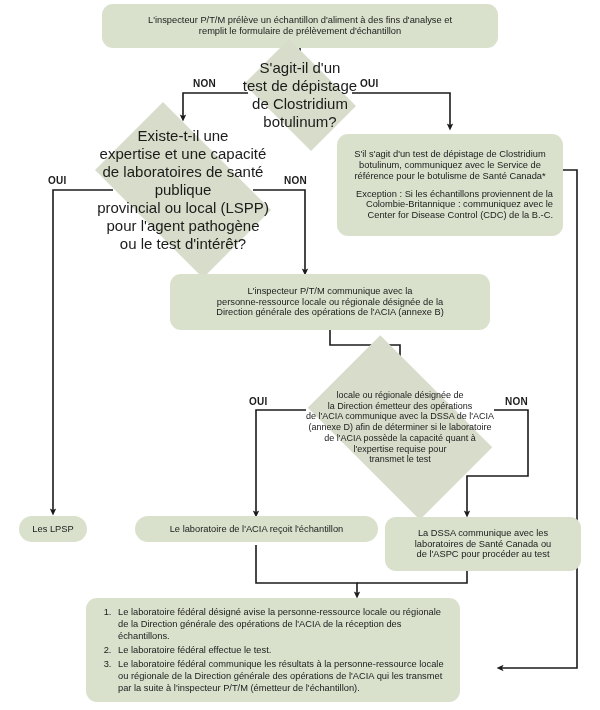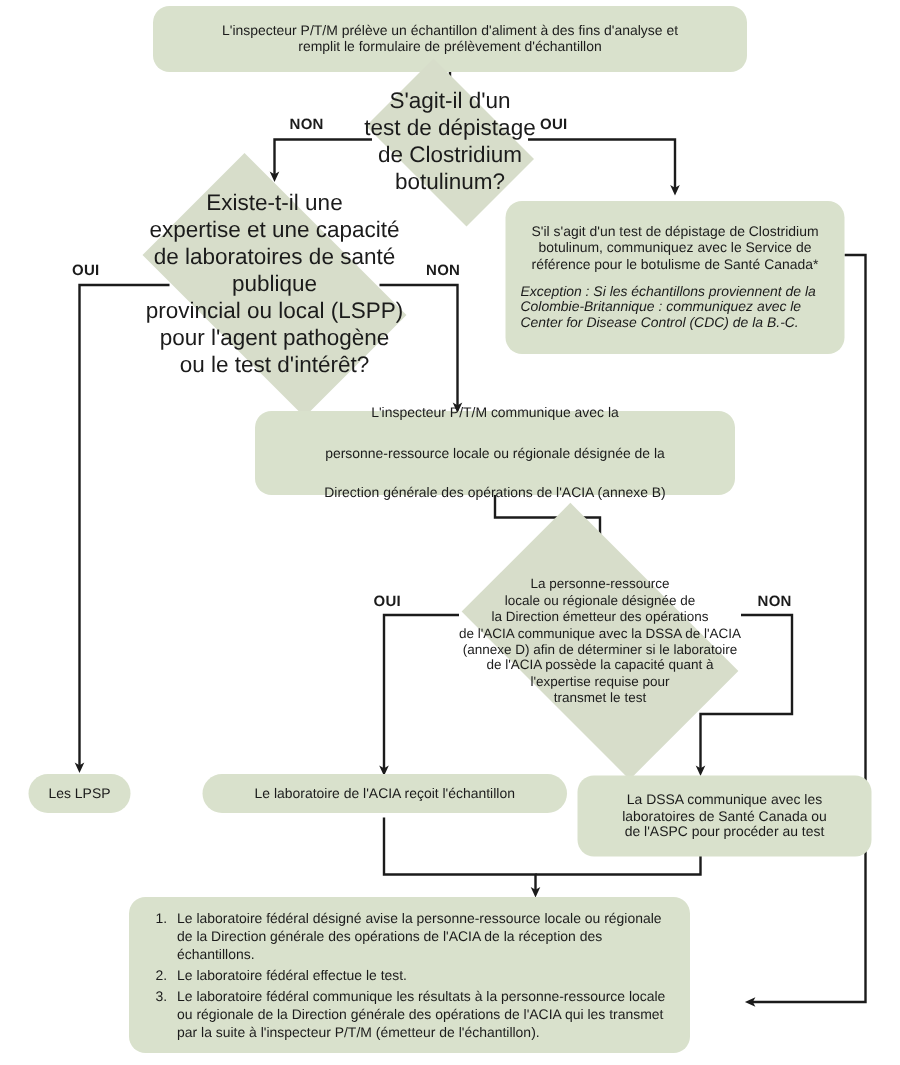--- a/index.html
+++ b/index.html
@@ -139,48 +139,47 @@
       <div><span>de </span><span class="italic">Clostridium</span></div>
       <div><span class="italic">botulinum</span><span>?</span></div>
     </div>
   </div>
 
   <div class="edge-label" style="left:193px; top:78px;">NON</div>
   <div class="edge-label" style="left:360px; top:78px;">OUI</div>
 
   <div class="node box box-left-text" style="left:337px; top:134px; width:226px; height:102px; flex-direction:column; justify-content:center; text-align:center;">
     <p class="para" style="text-align:center;">S'il s'agit d'un test de dépistage de Clostridium botulinum, communiquez avec le Service de référence pour le botulisme de Santé Canada*</p>
-    <p class="para" style="text-align:left;font-style:italic;">Exception : Si les échantillons proviennent de la Colombie-Britannique : communiquez avec le Center for Disease Control (CDC) de la B.-C.</p>
+    <p class="para" style="text-align:right;">Exception : Si les échantillons proviennent de la Colombie-Britannique : communiquez avec le Center for Disease Control (CDC) de la B.-C.</p>
   </div>
 
   <div class="diamond-wrap" style="left:75px; top:122px; width:216px; height:136px;">
     <div class="diamond-shape"></div>
     <div class="diamond-text">
       <div>Existe-t-il une</div>
       <div>expertise et une capacité</div>
       <div>de laboratoires de santé publique</div>
       <div>provincial ou local (LSPP)</div>
       <div>pour l'agent pathogène</div>
       <div>ou le test d'intérêt?</div>
     </div>
   </div>
 
   <div class="edge-label" style="left:48px; top:175px;">OUI</div>
   <div class="edge-label" style="left:284px; top:175px;">NON</div>
 
-  <div class="node box" style="left:170px; top:274px; width:320px; height:56px; flex-direction:column;gap:16px;">
+  <div class="node box" style="left:170px; top:274px; width:320px; height:56px; flex-direction:column;">
     <span>L'inspecteur P/T/M communique avec la</span>
     <span>personne-ressource locale ou régionale désignée de la</span>
     <span>Direction générale des opérations de l'ACIA (annexe B)</span>
   </div>
 
   <div class="diamond-wrap" style="left:288px; top:355px; width:224px; height:145px;">
     <div class="diamond-shape"></div>
     <div class="diamond-text" style="font-size:9px;">
-      <div>La personne-ressource</div>
       <div>locale ou régionale désignée de</div>
       <div>la Direction émetteur des opérations</div>
       <div>de l'ACIA communique avec la DSSA de l'ACIA</div>
       <div>(annexe D) afin de déterminer si le laboratoire</div>
       <div>de l'ACIA possède la capacité quant à</div>
       <div>l'expertise requise pour</div>
       <div>transmet le test</div>
     </div>
   </div>
 

